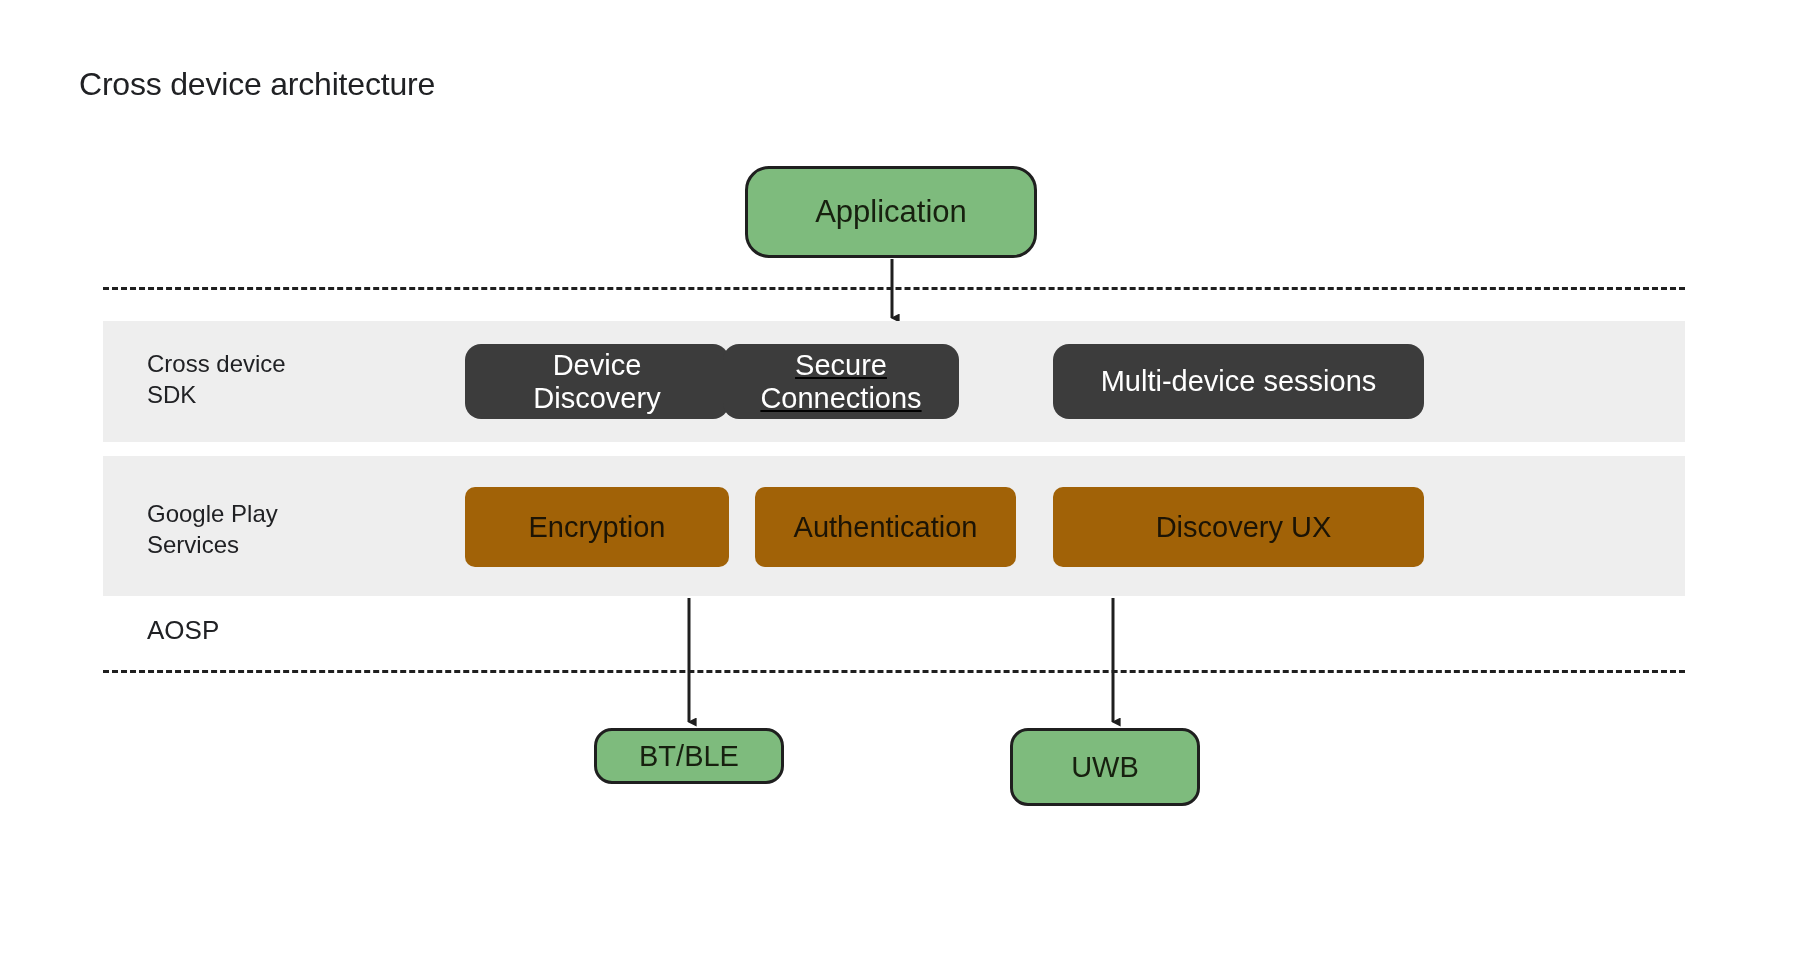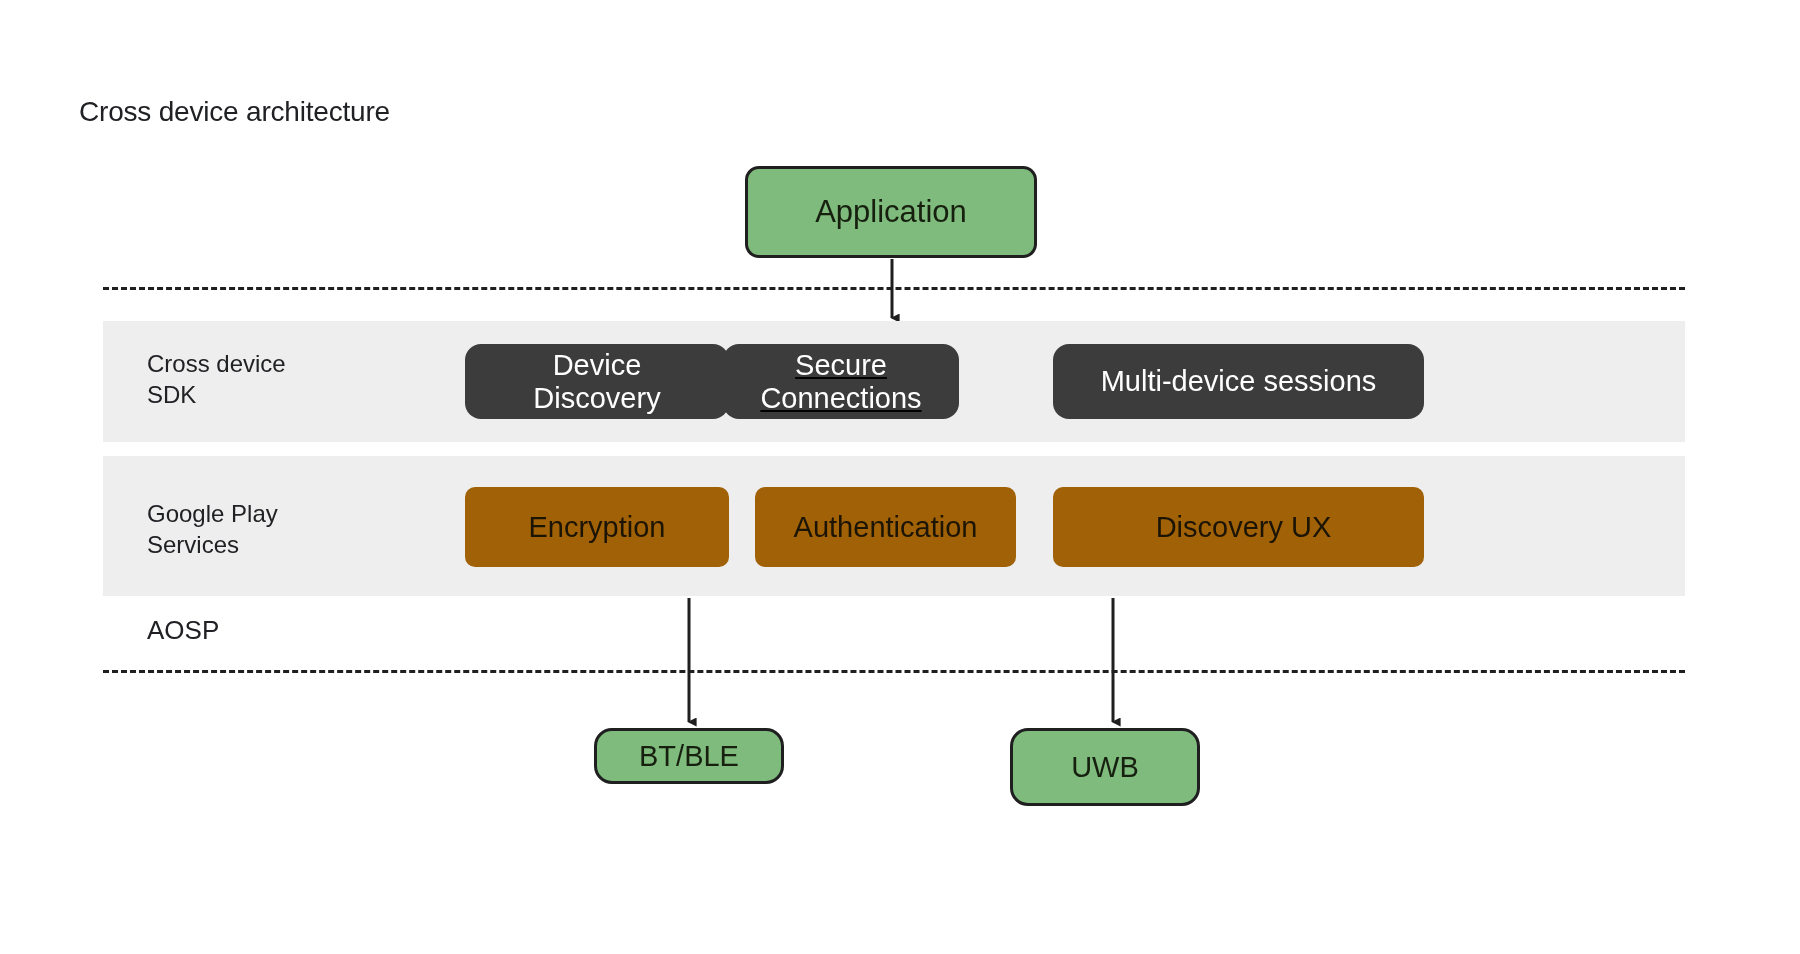--- a/index.html
+++ b/index.html
@@ -17,22 +17,22 @@
 
   #diagram-root {
     position: absolute;
     inset: 0;
   }
 
   
   #page-title {
     position: absolute;
     left: 79px;
-    top: 96px;
-    font-size: 28px;
+    top: 66px;
+    font-size: 32px;
     font-weight: 400;
     color: #202124;
     letter-spacing: -0.2px;
     white-space: nowrap;
   }
 
   
   .dashed-rule {
     position: absolute;
     height: 0;
@@ -99,21 +99,21 @@
   }
 
   
   #node-application {
     left: 745px;
     top: 166px;
     width: 292px;
     height: 92px;
     background: #7ebb7d;
     border: 3px solid #1f1f1f;
-    border-radius: 14px;
+    border-radius: 24px;
   }
   #node-application .node-text {
     font-size: 31px;
     color: #17200f;
     font-weight: 400;
   }
 
   
   .node-dark {
     background: #3c3c3c;

